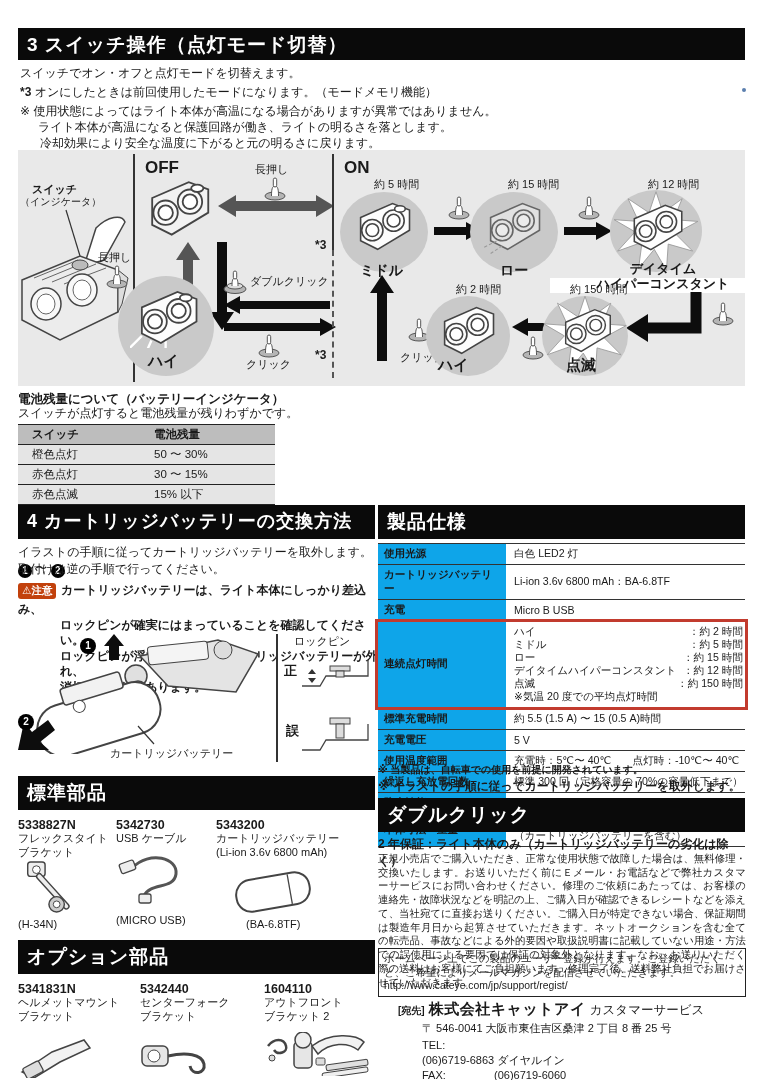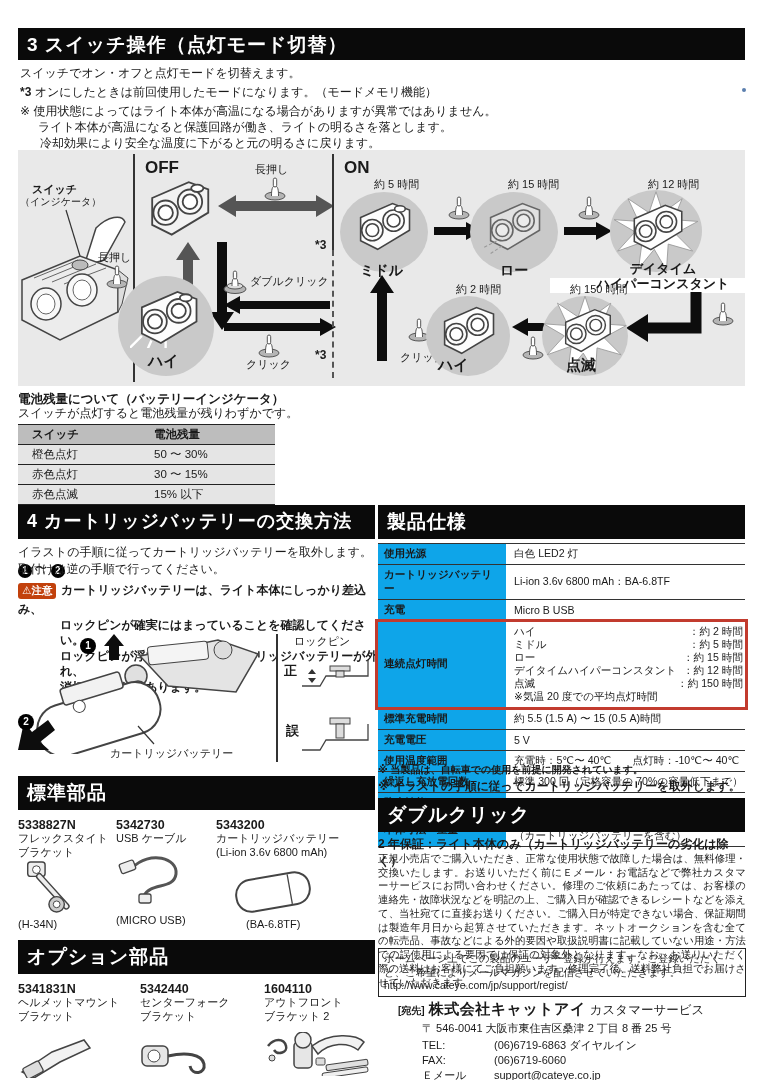--- a/index.html
+++ b/index.html
@@ -537,21 +537,21 @@
     <div>http://www.cateye.com/jp/support/regist/</div>
   </div>
 
   <div class="abs" style="left:398px;top:1000px;">
     <div style="display:flex;align-items:baseline;gap:4px;">
       <span class="b" style="font-size:10px;">[宛先]</span>
       <span class="b" style="font-size:15px;letter-spacing:0.5px;">株式会社キャットアイ</span>
       <span style="font-size:12.5px;">カスタマーサービス</span>
     </div>
     <div style="font-size:11px;margin:2px 0 2px 24px;">〒 546-0041 大阪市東住吉区桑津 2 丁目 8 番 25 号</div>
-    <div class="contact-row" style="margin-left:24px;">
+    <div class="contact-row" style="margin-left:24px;flex-direction:column;">
       <span class="cl">TEL:</span>
       <span>(06)6719-6863 ダイヤルイン</span>
     </div>
     <div class="contact-row" style="margin-left:24px;">
       <span class="cl">FAX:</span>
       <span>(06)6719-6060</span>
     </div>
     <div class="contact-row" style="margin-left:24px;">
       <span class="cl">Ｅメール</span>
       <span>support@cateye.co.jp</span>

